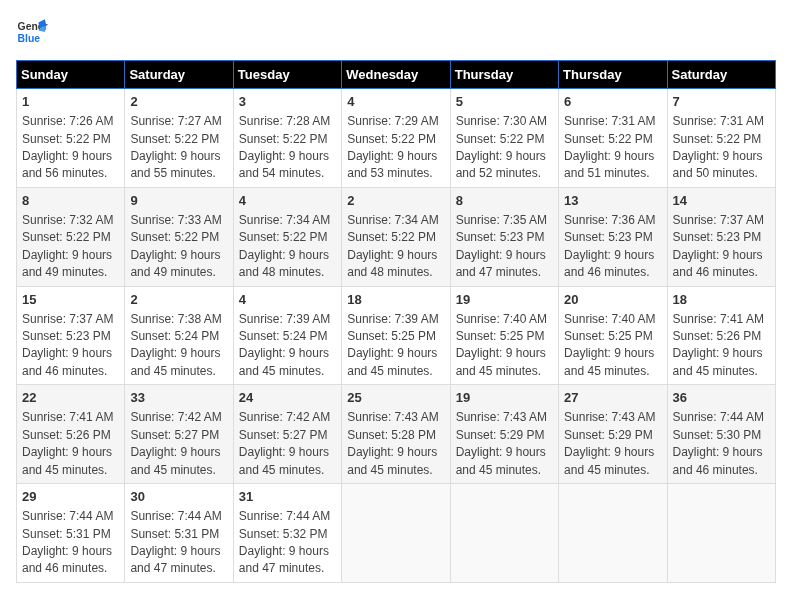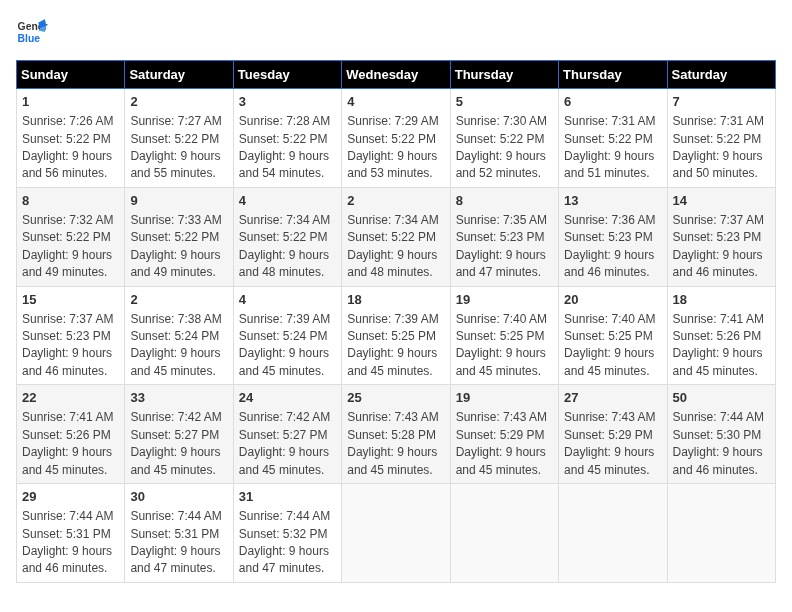--- a/index.html
+++ b/index.html
@@ -141,21 +141,21 @@
         <td><span class="day-number">20</span><span class="day-detail">Sunrise: 7:40 AM<br>Sunset: 5:25 PM<br>Daylight: 9 hours and 45 minutes.</span></td>
         <td><span class="day-number">18</span><span class="day-detail">Sunrise: 7:41 AM<br>Sunset: 5:26 PM<br>Daylight: 9 hours and 45 minutes.</span></td>
       </tr>
       <tr>
         <td><span class="day-number">22</span><span class="day-detail">Sunrise: 7:41 AM<br>Sunset: 5:26 PM<br>Daylight: 9 hours and 45 minutes.</span></td>
         <td><span class="day-number">33</span><span class="day-detail">Sunrise: 7:42 AM<br>Sunset: 5:27 PM<br>Daylight: 9 hours and 45 minutes.</span></td>
         <td><span class="day-number">24</span><span class="day-detail">Sunrise: 7:42 AM<br>Sunset: 5:27 PM<br>Daylight: 9 hours and 45 minutes.</span></td>
         <td><span class="day-number">25</span><span class="day-detail">Sunrise: 7:43 AM<br>Sunset: 5:28 PM<br>Daylight: 9 hours and 45 minutes.</span></td>
         <td><span class="day-number">19</span><span class="day-detail">Sunrise: 7:43 AM<br>Sunset: 5:29 PM<br>Daylight: 9 hours and 45 minutes.</span></td>
         <td><span class="day-number">27</span><span class="day-detail">Sunrise: 7:43 AM<br>Sunset: 5:29 PM<br>Daylight: 9 hours and 45 minutes.</span></td>
-        <td><span class="day-number">50</span><span class="day-detail">Sunrise: 7:44 AM<br>Sunset: 5:30 PM<br>Daylight: 9 hours and 46 minutes.</span></td>
+        <td><span class="day-number">36</span><span class="day-detail">Sunrise: 7:44 AM<br>Sunset: 5:30 PM<br>Daylight: 9 hours and 46 minutes.</span></td>
       </tr>
       <tr>
         <td><span class="day-number">29</span><span class="day-detail">Sunrise: 7:44 AM<br>Sunset: 5:31 PM<br>Daylight: 9 hours and 46 minutes.</span></td>
         <td><span class="day-number">30</span><span class="day-detail">Sunrise: 7:44 AM<br>Sunset: 5:31 PM<br>Daylight: 9 hours and 47 minutes.</span></td>
         <td><span class="day-number">31</span><span class="day-detail">Sunrise: 7:44 AM<br>Sunset: 5:32 PM<br>Daylight: 9 hours and 47 minutes.</span></td>
         <td class="empty"></td>
         <td class="empty"></td>
         <td class="empty"></td>
         <td class="empty"></td>
       </tr>

